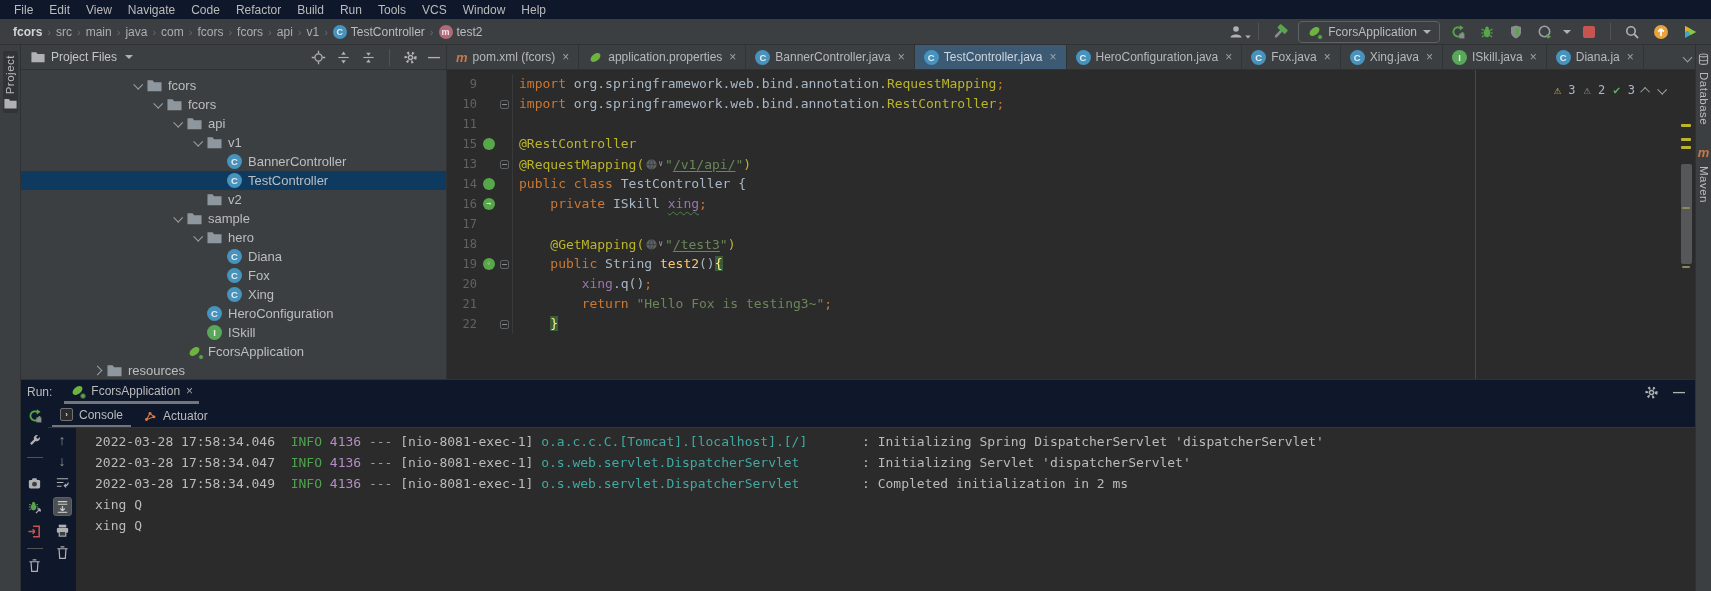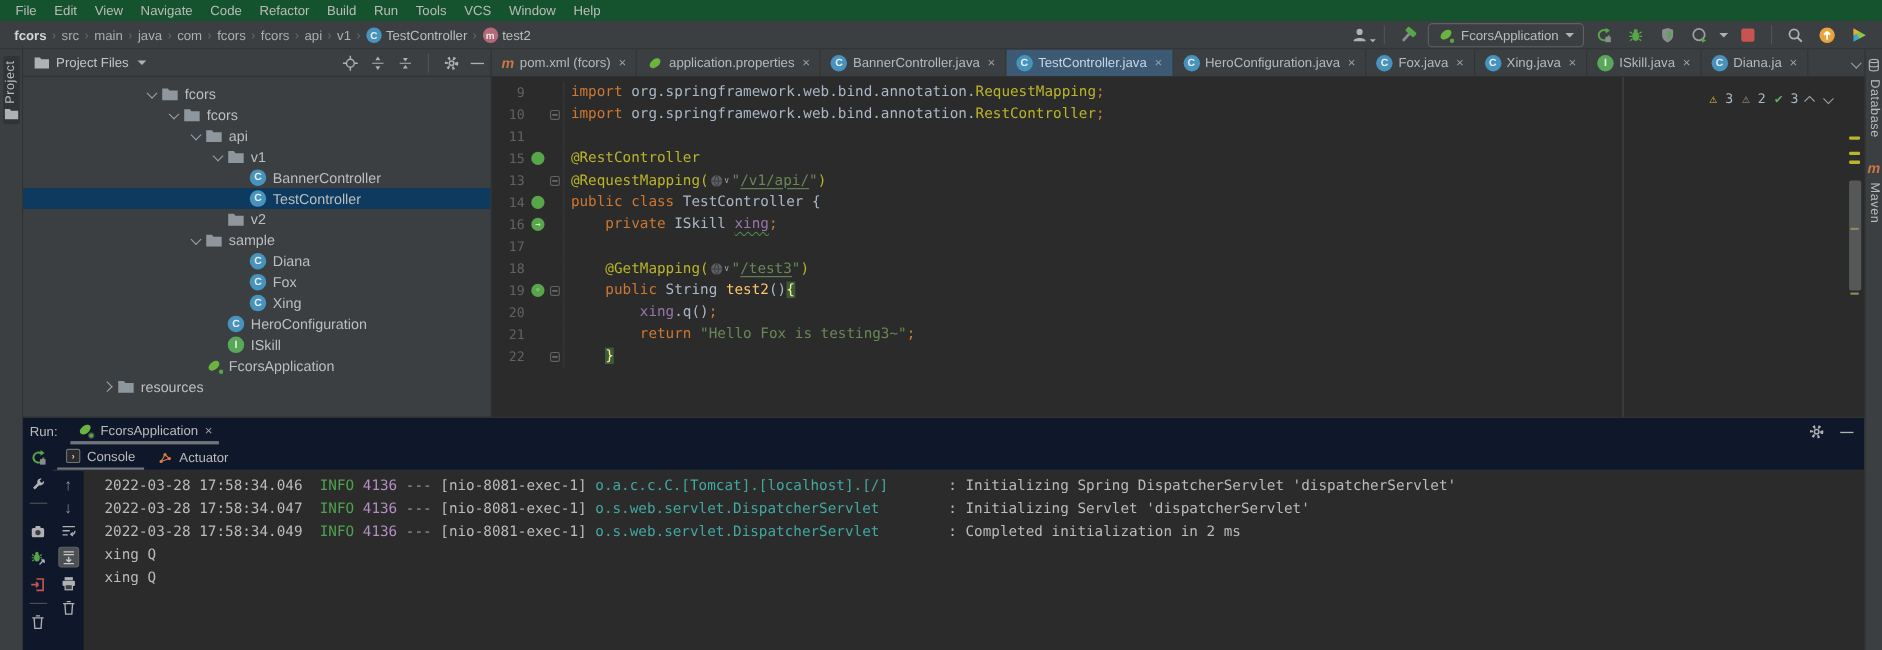--- a/index.html
+++ b/index.html
@@ -1,21 +1,21 @@
 <!DOCTYPE html>
 <html><head>
 <meta charset="utf-8">
 <style>
   * { box-sizing: border-box; margin: 0; padding: 0; }
   html,body { width:1711px; height:591px; overflow:hidden; }
   body { background:#3C3F41; color:#BBBBBB; font-family:"Liberation Sans", sans-serif; font-size:12px; }
   .mono { font-family:"DejaVu Sans Mono", monospace; }
 
   
-  #menubar { height:19px; display:flex; align-items:center; padding-left:6px; background:#14532d; }
+  #menubar { height:19px; display:flex; align-items:center; padding-left:6px; background:#0f172a; }
   .menu-item { padding:1px 8px; color:#BBBBBB; cursor:default; }
   #navbar { height:26px; display:flex; align-items:center; padding:0 10px; border-bottom:1px solid #2F3132; }
   .crumbs { display:flex; align-items:center; }
   .crumb { padding:0 3px; color:#ADADAD; }
   .crumb.bold { font-weight:bold; color:#D3D3D3; }
   .crumb-sep { color:#686B6D; padding:0 2px; font-size:11px; }
   .chip { display:inline-flex; align-items:center; gap:4px; padding:0 3px; }
   .mini-circle { width:14px; height:14px; border-radius:50%; display:inline-flex; align-items:center; justify-content:center;
                  font-size:9px; font-weight:bold; color:#EAEAEA; }
   .nav-right { margin-left:auto; display:flex; align-items:center; gap:7px; }
@@ -415,20 +415,31 @@
           <div class="tree-row" style="padding-left: 147px;">
             <span class="tree-arrow">
               <span class="chev exp"></span>
             </span>
             <span class="tree-ic">
               <svg width="15" height="13" viewBox="0 0 16 13">
                 <path d="M0.5 1h5.5l1.5 2h8v9.5H.5z" fill="#8E979D"></path>
               </svg>
             </span>
             <span>sample</span>
+          </div>
+          <div class="tree-row" style="padding-left: 167px;">
+            <span class="tree-arrow">
+              <span class="chev exp"></span>
+            </span>
+            <span class="tree-ic">
+              <svg width="15" height="13" viewBox="0 0 16 13">
+                <path d="M0.5 1h5.5l1.5 2h8v9.5H.5z" fill="#8E979D"></path>
+              </svg>
+            </span>
+            <span>hero</span>
           </div>
           <div class="tree-row" style="padding-left: 205px;">
             <span class="tree-ic">
               <span class="cicon" style="background: rgb(70, 147, 190);">C</span>
             </span>
             <span>Diana</span>
           </div>
           <div class="tree-row" style="padding-left: 205px;">
             <span class="tree-ic">
               <span class="cicon" style="background: rgb(70, 147, 190);">C</span>

